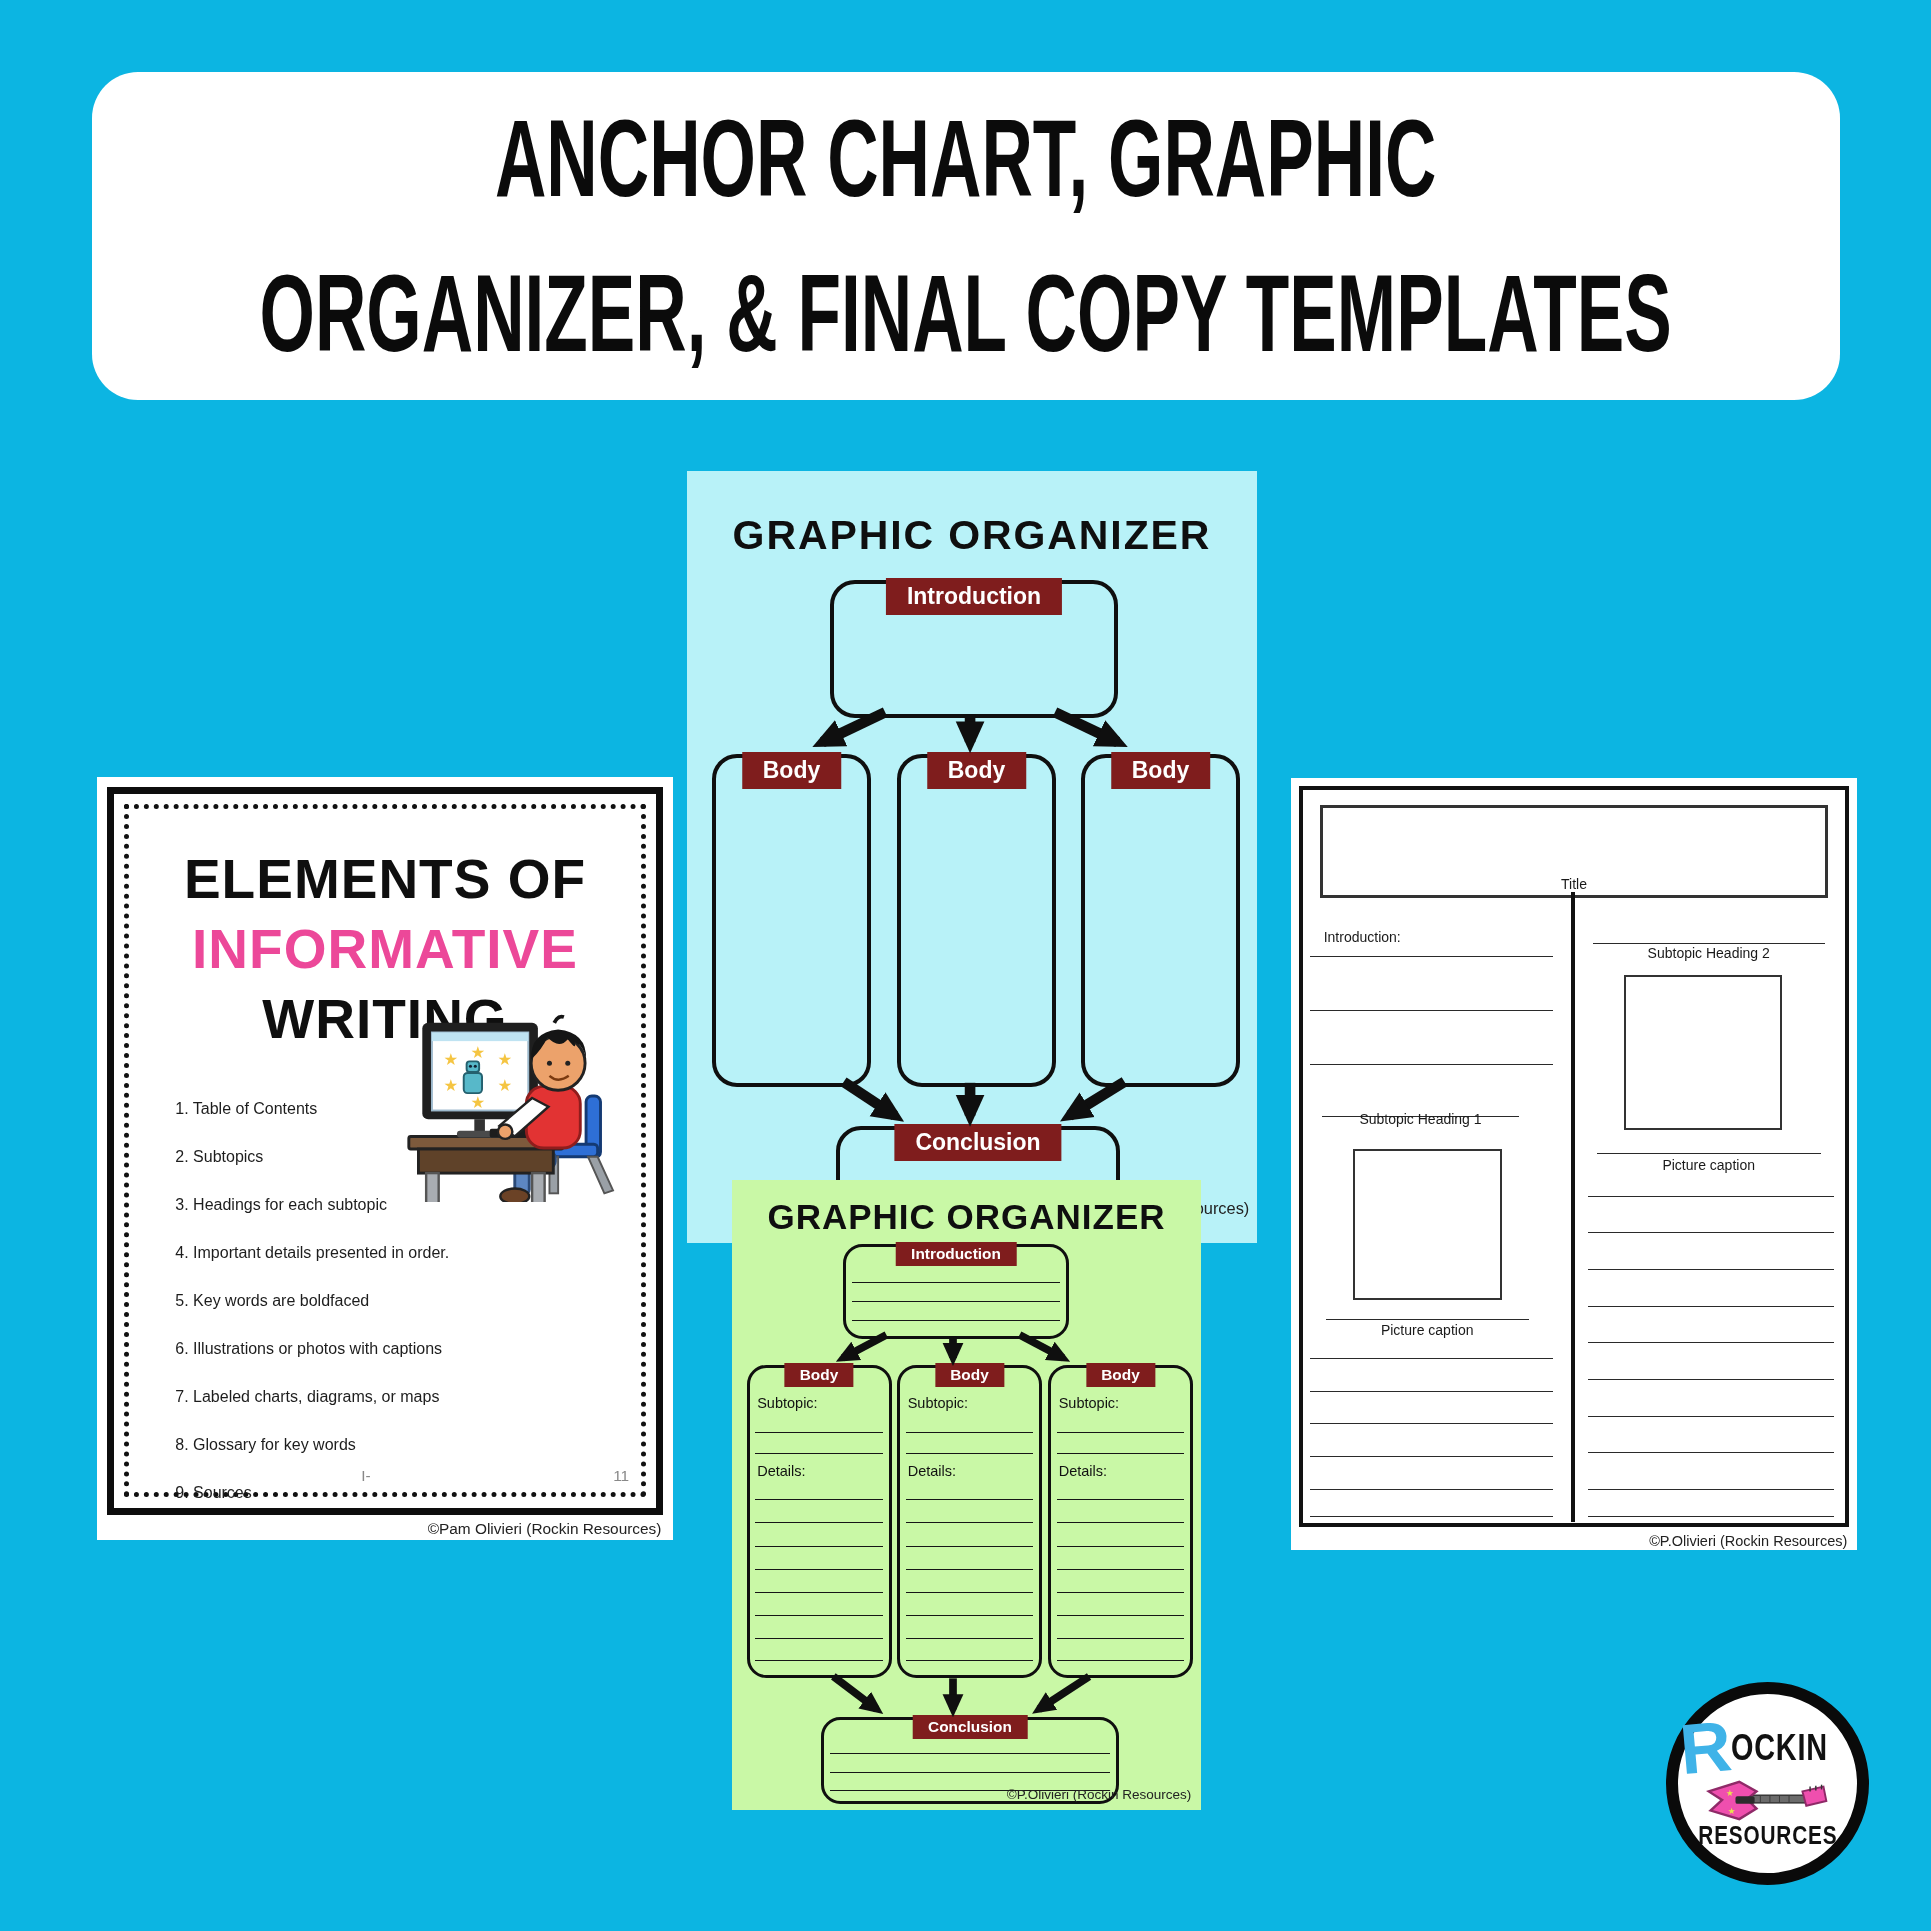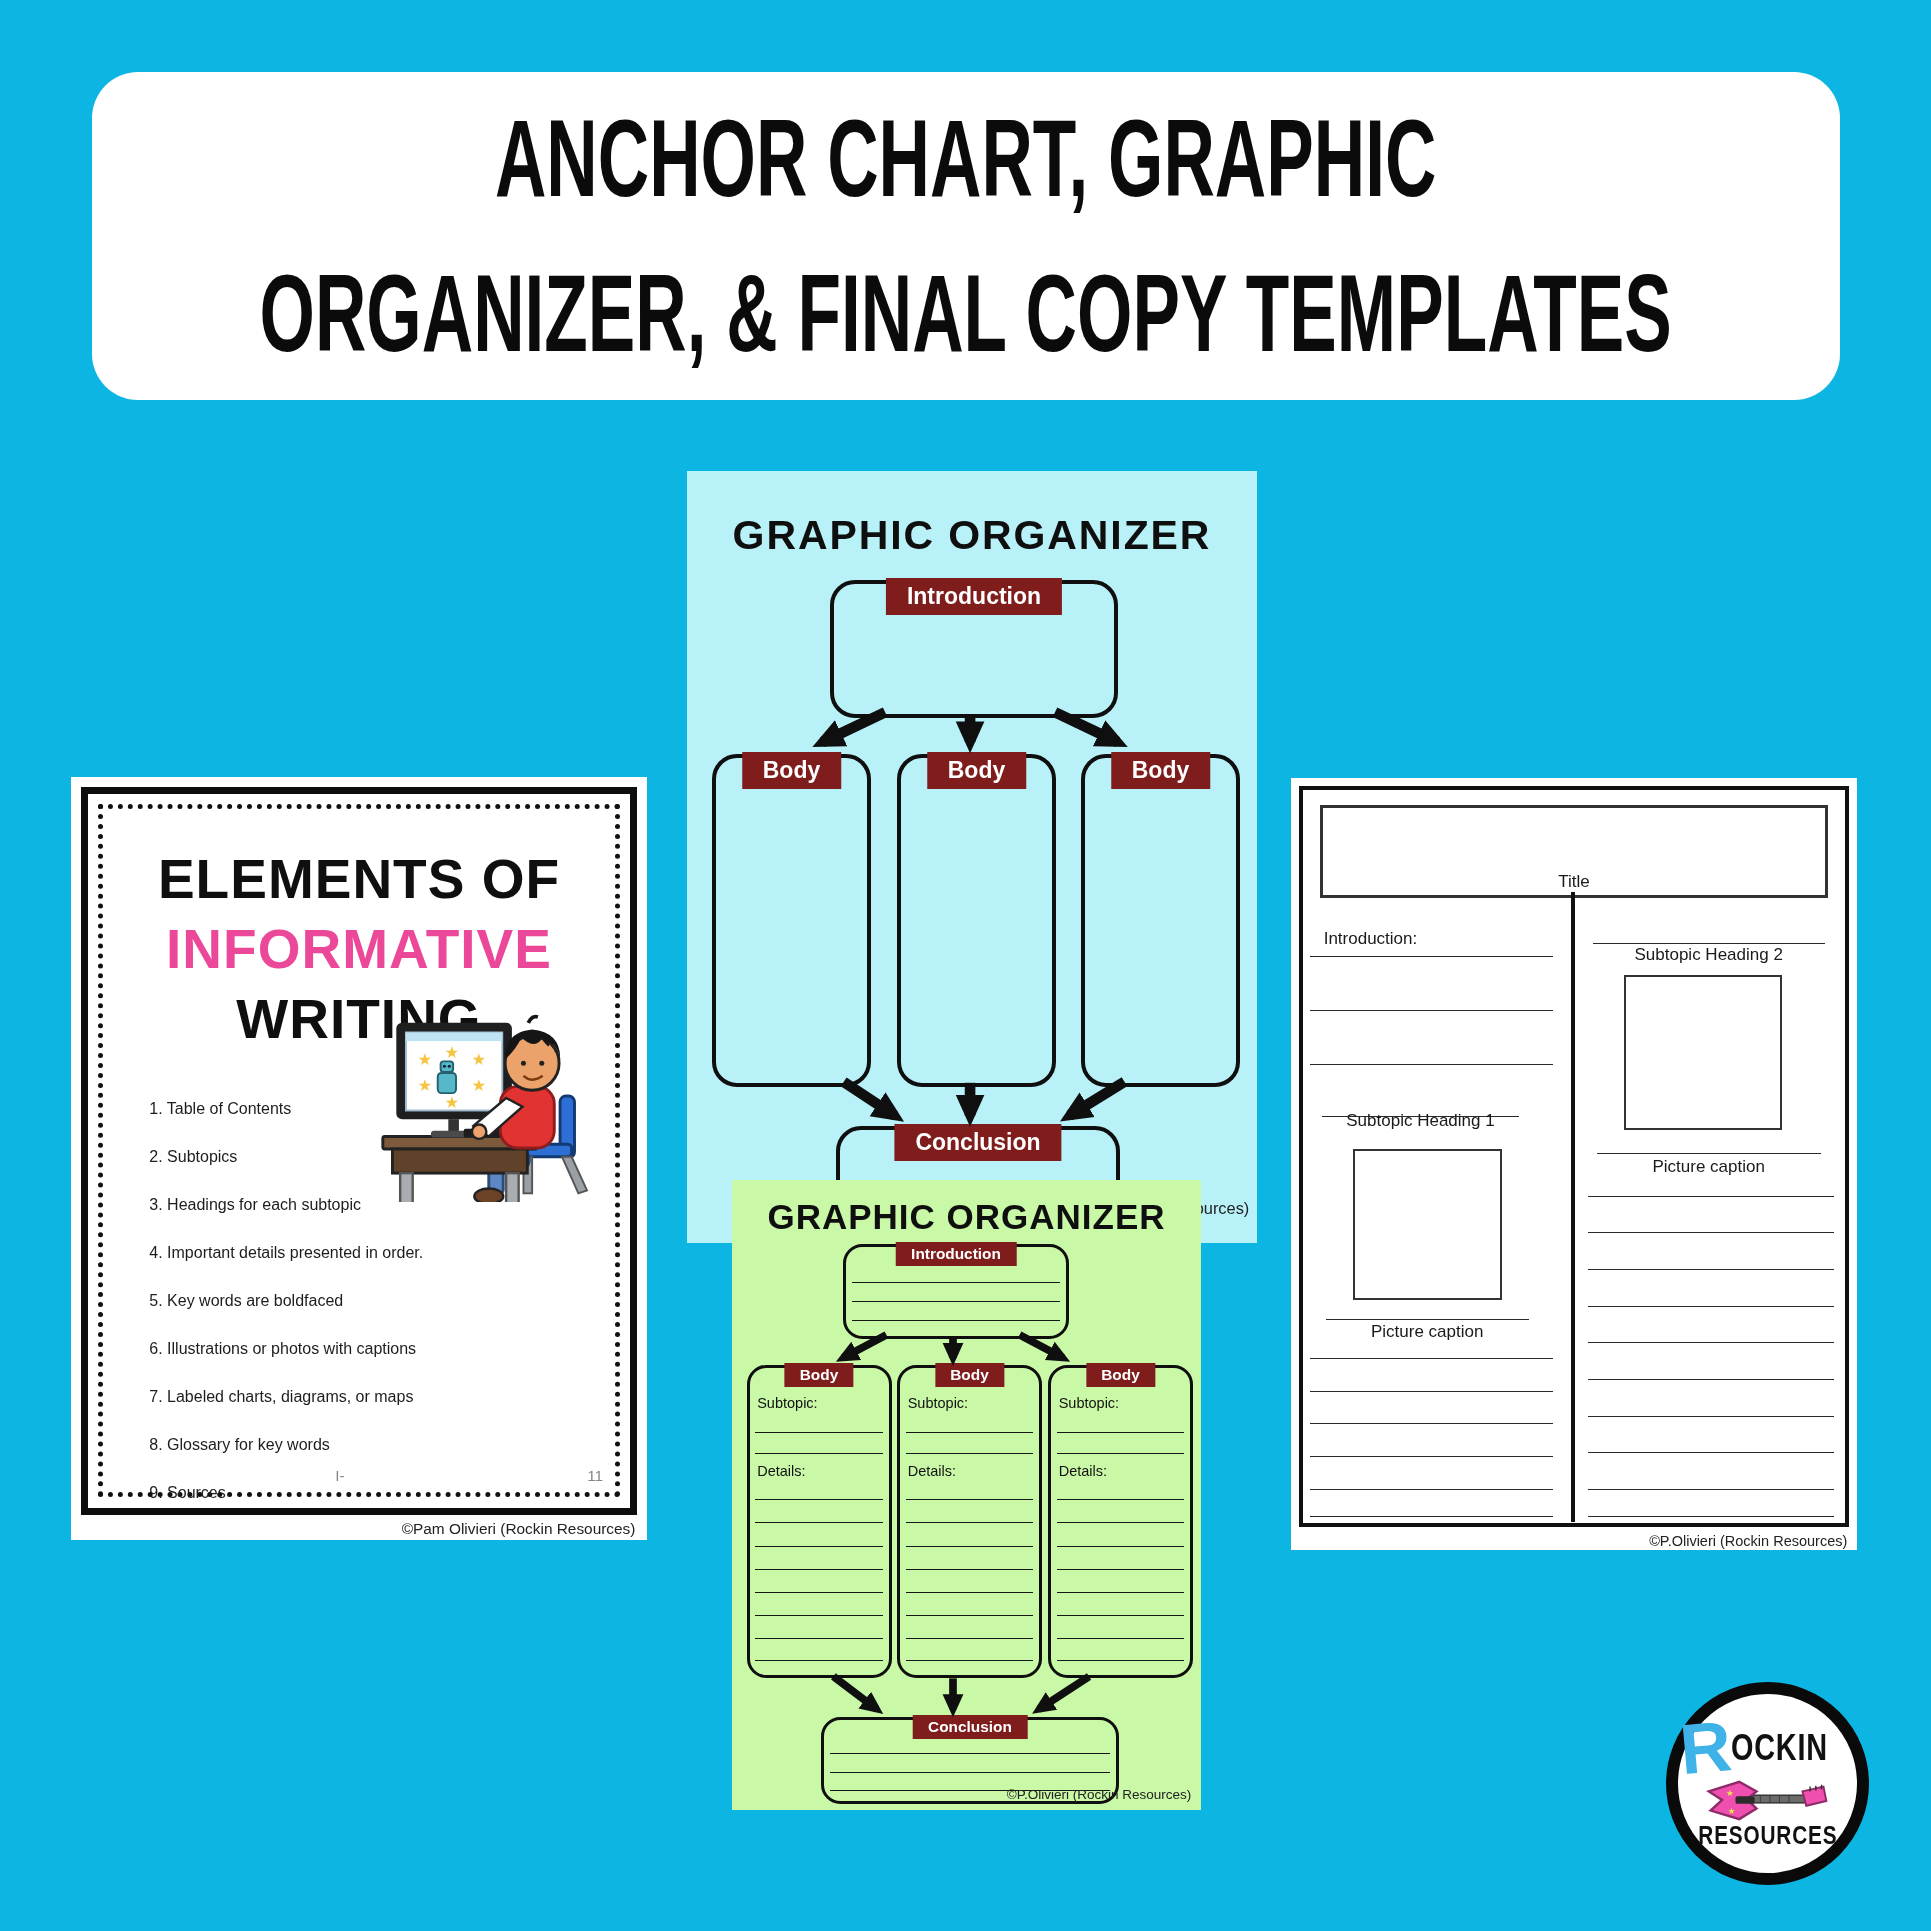--- a/index.html
+++ b/index.html
@@ -24,21 +24,21 @@
   .box{position:absolute;border:4.8px solid #0f0f0f;border-radius:25px;}
   .tab{
     position:absolute;left:50%;transform:translateX(-50%);
     background:#7f1d1d;color:#ffffff;font-weight:bold;white-space:nowrap;
     text-align:center;
   }
   .rule{position:absolute;height:0;border-top:2.9px solid #161616;}
   .arrows{position:absolute;left:0;top:0;pointer-events:none;}
   .copyright{position:absolute;font-size:15.4px;color:#222;white-space:nowrap;}
   
-  .anchor{left:71px;top:777px;width:576px;height:763px;background:#ffffff;}
+  .anchor{left:97px;top:777px;width:576px;height:763px;background:#ffffff;}
   .anchor-frame{position:absolute;left:9.7px;top:9.7px;right:9.7px;bottom:25px;border:7.7px solid #0d0d0d;}
   .anchor-dotted{position:absolute;inset:10.6px;border:5.8px dotted #111;}
   .anchor-title{position:absolute;left:0;right:0;top:35px;text-align:center;}
   .anchor-title div{font-size:55px;font-weight:800;line-height:70px;letter-spacing:1px;}
   .anchor-title .blue{color:#ec4899;}
   .anchor-list{position:absolute;left:46px;top:276px;}
   .anchor-list div{font-size:16px;line-height:48px;color:#1d1d1d;}
   .anchor-foot{position:absolute;font-size:15.4px;color:#888;}
   .clipart{position:absolute;right:19.3px;top:183px;}
   
@@ -50,21 +50,21 @@
   .green .org-title{position:absolute;left:0;right:0;top:17.4px;text-align:center;font-size:35px;font-weight:800;letter-spacing:1px;}
   .green .box{border-width:3.9px;border-radius:19.3px;}
   .green .tab{font-size:15.4px;padding:2.9px 15.4px;top:-4.8px;}
   .green .rule{border-top-width:1.9px;}
   .green .field-label{position:absolute;font-size:14.5px;color:#111;}
   .green .copyright{font-size:13.5px;}
   
   .final{left:1291px;top:778px;width:566px;height:772px;background:#ffffff;}
   .final-frame{position:absolute;left:7.7px;top:7.7px;right:7.7px;bottom:23px;border:4.8px solid #111;}
   .final .rule{border-top:1.9px solid #2a2a2a;}
-  .final .small{position:absolute;font-size:17px;color:#1a1a1a;white-space:nowrap;}
+  .final .small{position:absolute;font-size:14px;color:#1a1a1a;white-space:nowrap;}
   .final .centered{text-align:center;}
   .pic-box{position:absolute;border:2.9px solid #333;background:#fff;}
   .divider{position:absolute;width:3.9px;background:#111;}
   
   .logo{
     position:absolute;left:1666px;top:1682px;width:203px;height:203px;border-radius:50%;
     background:#ffffff;border:12.6px solid #0a0a0a;box-sizing:border-box;
     display:flex;flex-direction:column;align-items:center;justify-content:center;z-index:3;
   }
   .logo-row1{display:flex;align-items:center;height:60px;margin-top:1.9px;}

